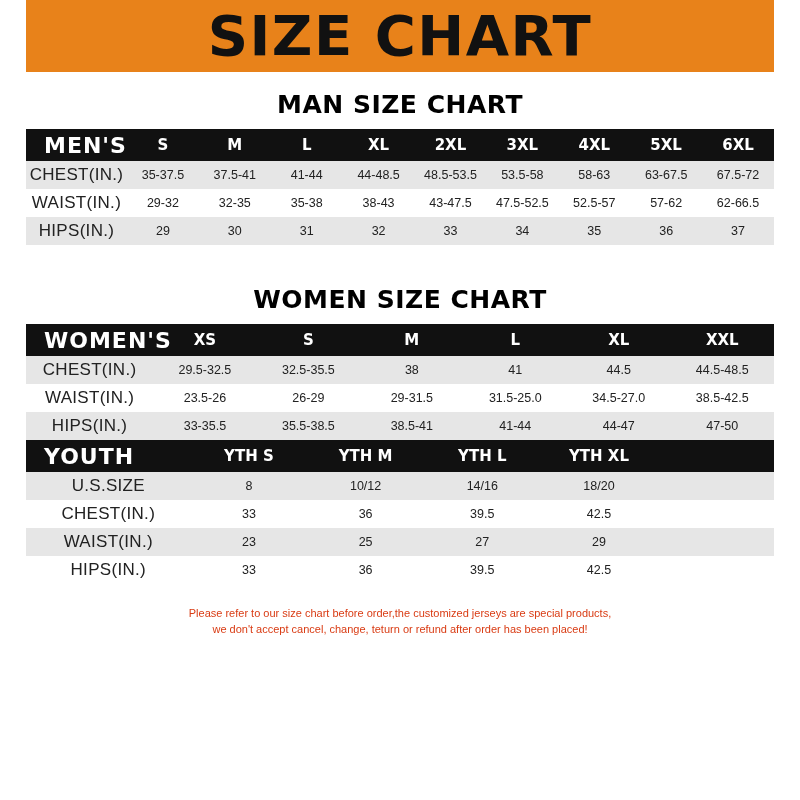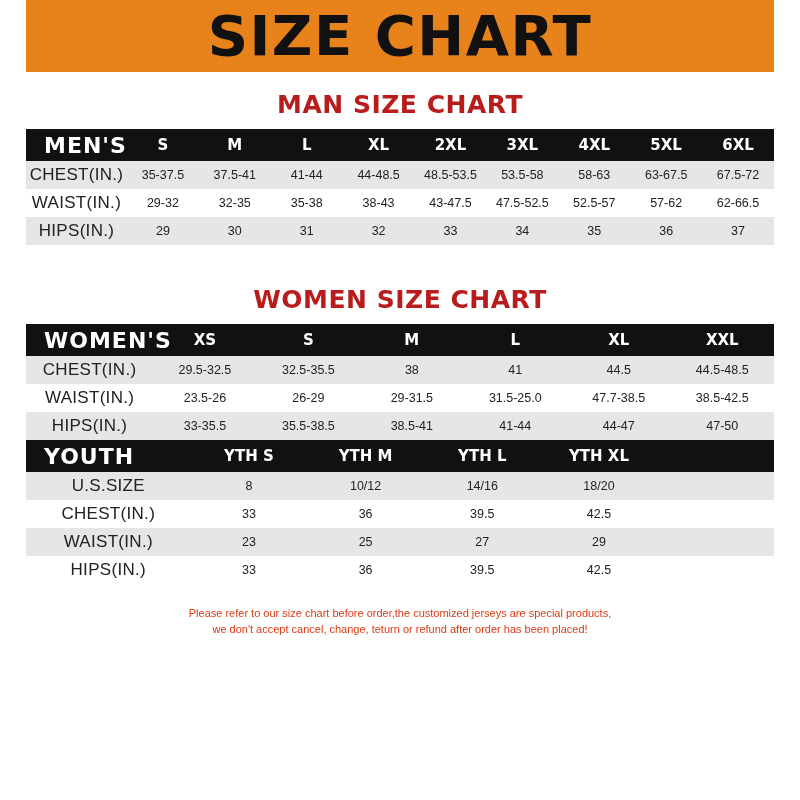--- a/index.html
+++ b/index.html
@@ -53,21 +53,21 @@
   .content {
     padding: 0 26px;
     box-sizing: border-box;
   }
 
   .section-title {
     text-align: center;
     font-family: "DejaVu Sans", sans-serif;
     font-weight: bold;
     font-size: 25px;
-    color: #b91c1c;
+    color: #000000;
     letter-spacing: 0.5px;
     margin: 18px 0 10px 0;
   }
   .section-title.women { margin-top: 40px; }
   .section-title.youth { margin-top: 24px; }
 
   table.size-table {
     width: 100%;
     border-collapse: collapse;
     table-layout: fixed;
@@ -231,21 +231,21 @@
           <td>41</td>
           <td>44.5</td>
           <td>44.5-48.5</td>
         </tr>
         <tr class="band-white">
           <td class="row-label">WAIST(IN.)</td>
           <td>23.5-26</td>
           <td>26-29</td>
           <td>29-31.5</td>
           <td>31.5-25.0</td>
-          <td>47.7-38.5</td>
+          <td>34.5-27.0</td>
           <td>38.5-42.5</td>
         </tr>
         <tr class="band-light">
           <td class="row-label">HIPS(IN.)</td>
           <td>33-35.5</td>
           <td>35.5-38.5</td>
           <td>38.5-41</td>
           <td>41-44</td>
           <td>44-47</td>
           <td>47-50</td>

